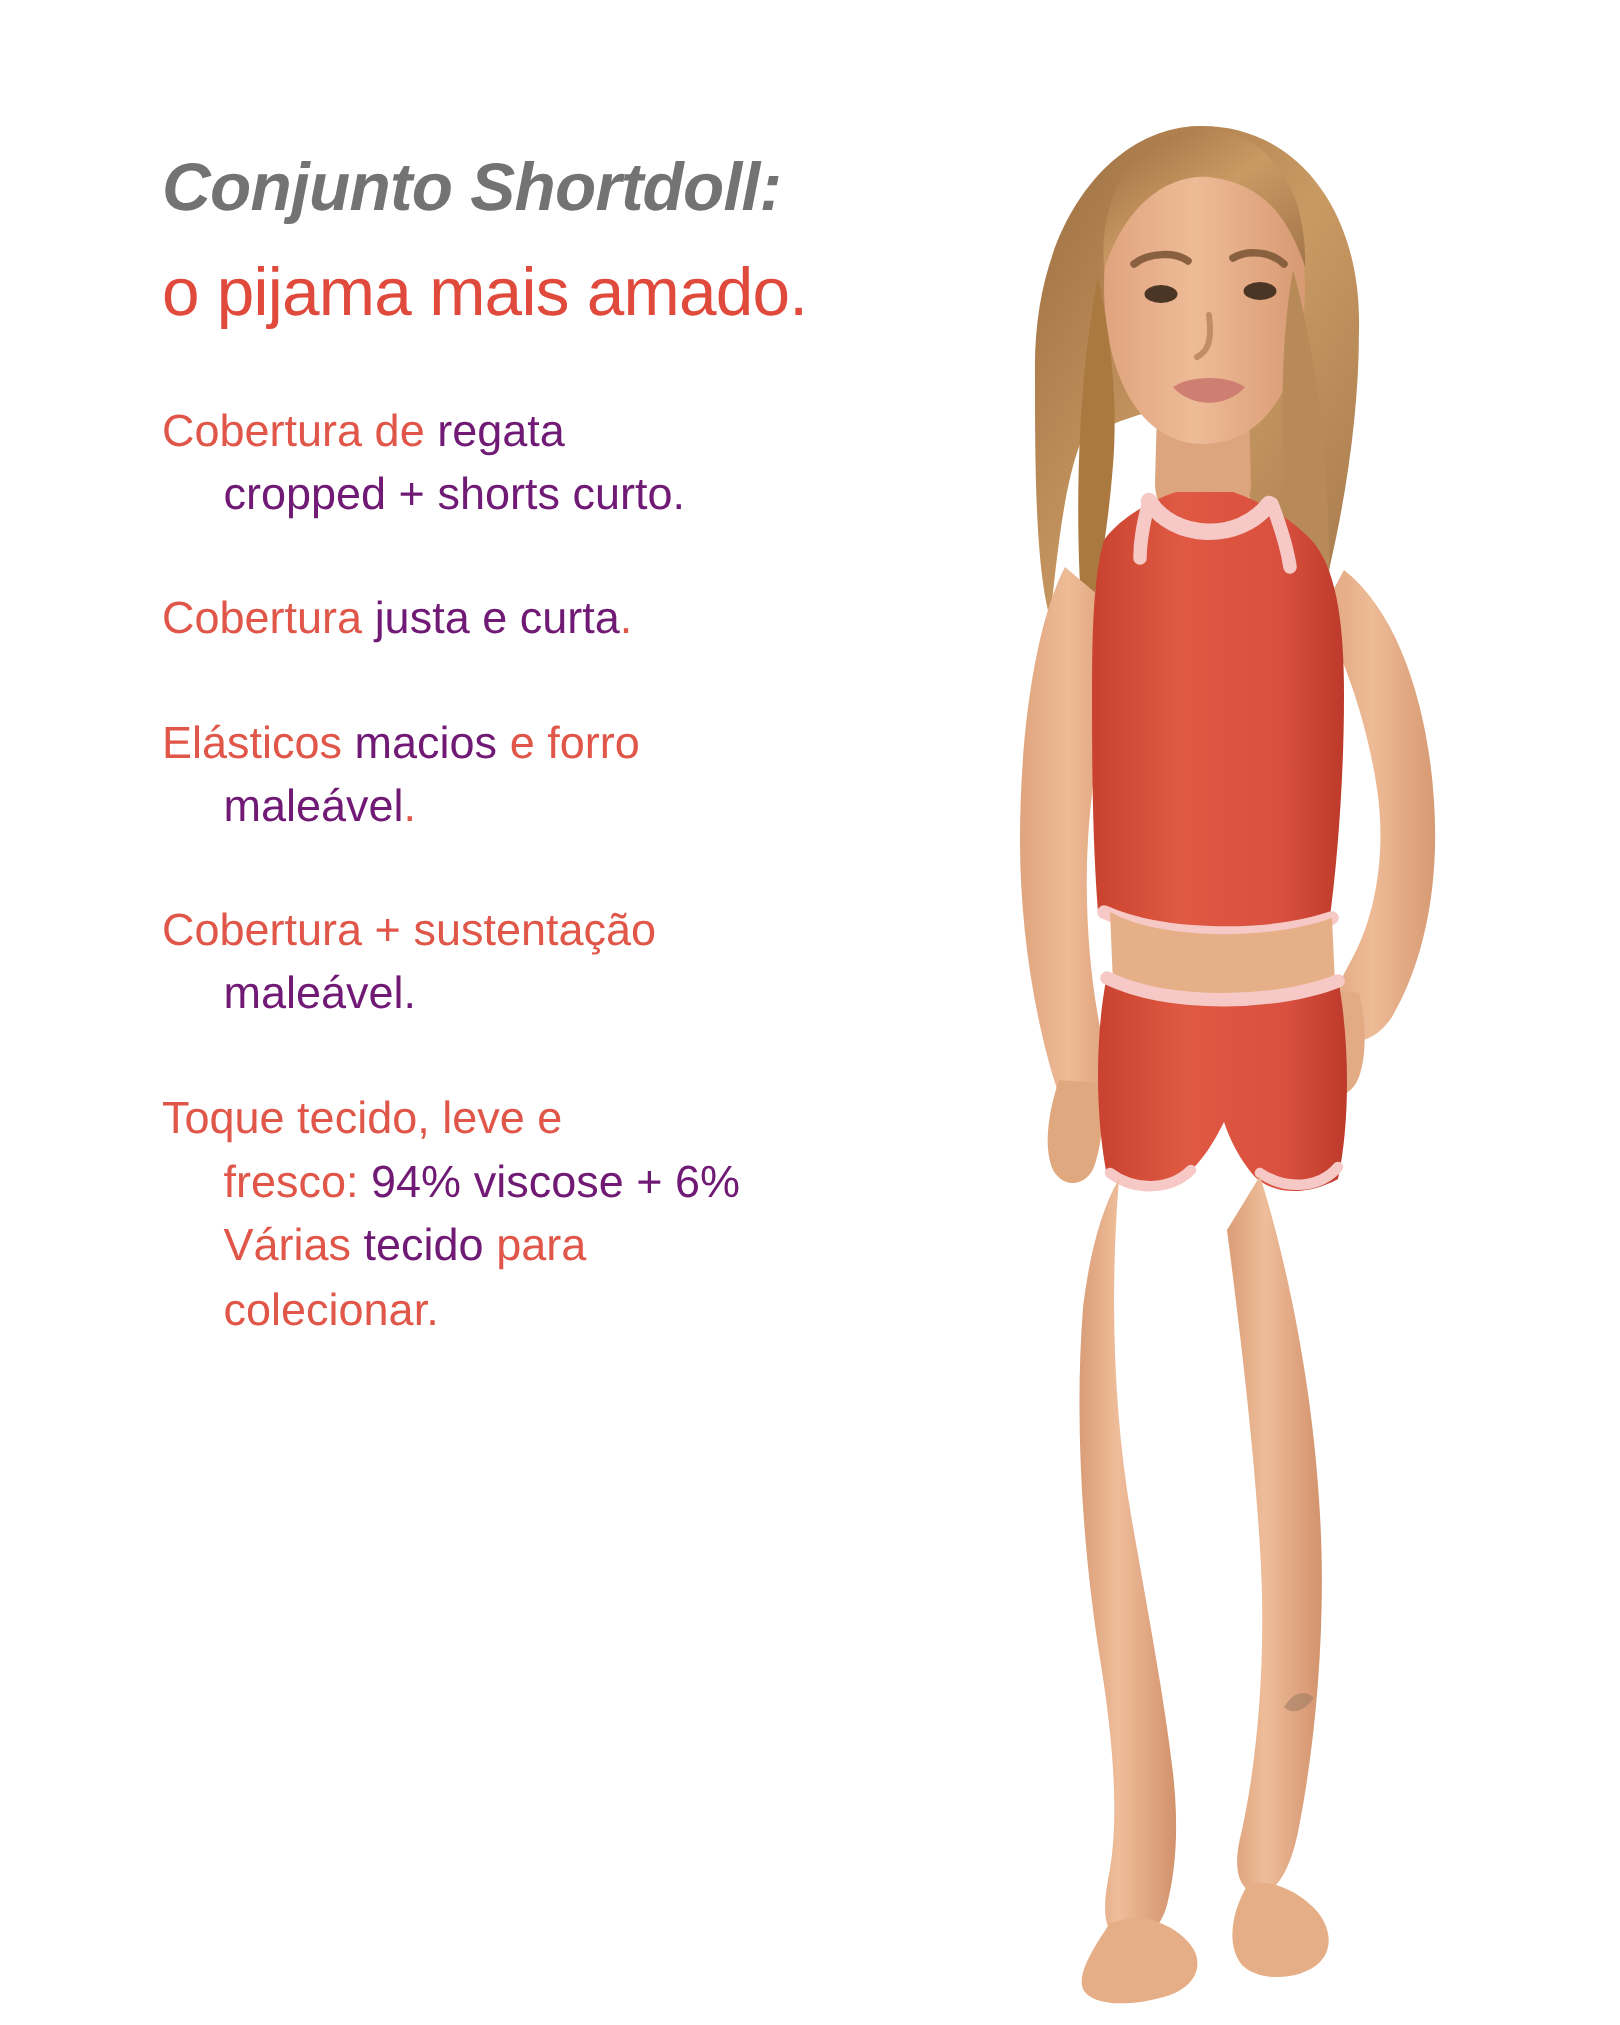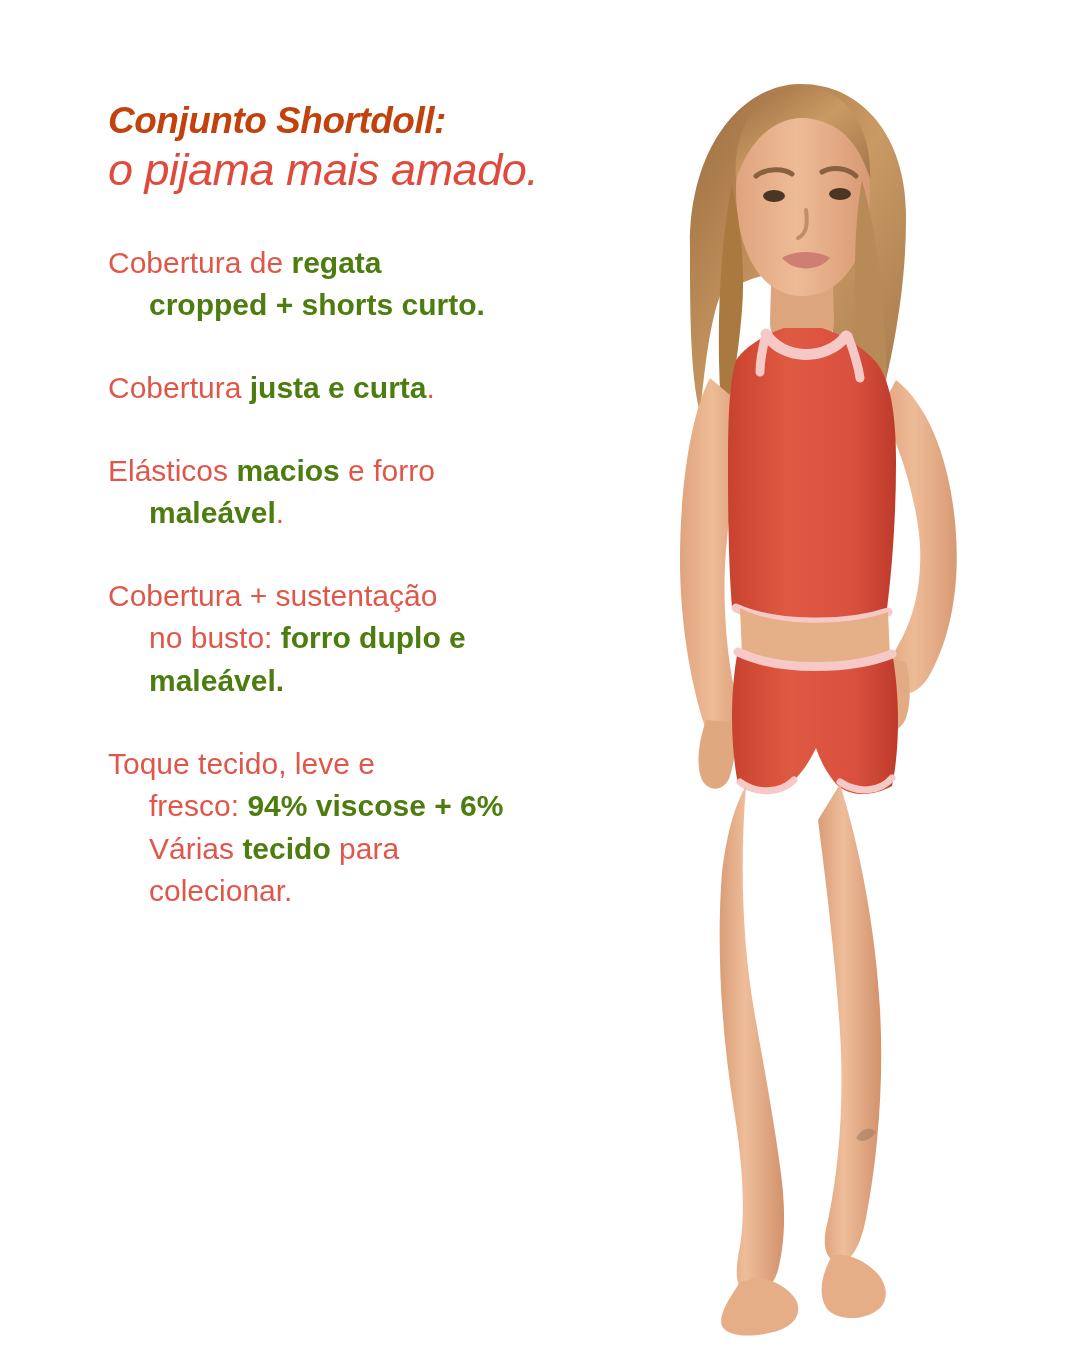--- a/index.html
+++ b/index.html
@@ -31,56 +31,55 @@
     width: 520px;
     z-index: 3;
   }
 
   .headline {
     margin: 0 0 46px 0;
     line-height: 1.12;
   }
   .headline .line1 {
     display: block;
-    font-size: 37px;
+    font-size: 45px;
     font-weight: 700;
     font-style: italic;
-    color: #c2410c;
+    color: #737373;
     letter-spacing: -0.5px;
     white-space: nowrap;
   }
   .headline .line2 {
     display: block;
     font-size: 45px;
     font-weight: 400;
-    font-style: italic;
     color: #e04a3c;
     letter-spacing: -0.5px;
     white-space: nowrap;
-    margin-top: 4px;
+    margin-top: 20px;
   }
 
   .bullets {
     margin: 0;
     padding: 0;
     list-style: none;
   }
   .bullet {
     font-size: 30px;
     line-height: 1.42;
     color: #e0574a;
     margin: 0 0 40px 0;
     max-width: 500px;
   }
   .bullet:last-child {
     margin-bottom: 0;
   }
   .bullet b {
-    font-weight: 700;
-    color: #4d7c0f;
+    font-weight: 400;
+    color: #701a75;
   }
   .bullet .sub {
     display: block;
     margin-left: 41px;
   }
 
   
   .photo {
     position: absolute;
     right: 0;
@@ -198,21 +197,20 @@
         <span>Cobertura </span><b>justa e curta</b><span>.</span>
       </li>
 
       <li class="bullet">
         <span>Elásticos </span><b>macios</b><span> e forro</span>
         <span class="sub"><b>maleável</b><span>.</span></span>
       </li>
 
       <li class="bullet">
         <span>Cobertura + sustentação</span>
-        <span class="sub"><span>no busto: </span><b>forro duplo e</b></span>
         <b class="sub">maleável.</b>
       </li>
 
       <li class="bullet">
         <span>Toque tecido, leve e</span>
         <span class="sub"><span>fresco: </span><b>94% viscose + 6%</b></span>
         <span class="sub"><span>Várias </span><b>tecido</b><span> para</span></span>
         <span class="sub">colecionar.</span>
       </li>
 

